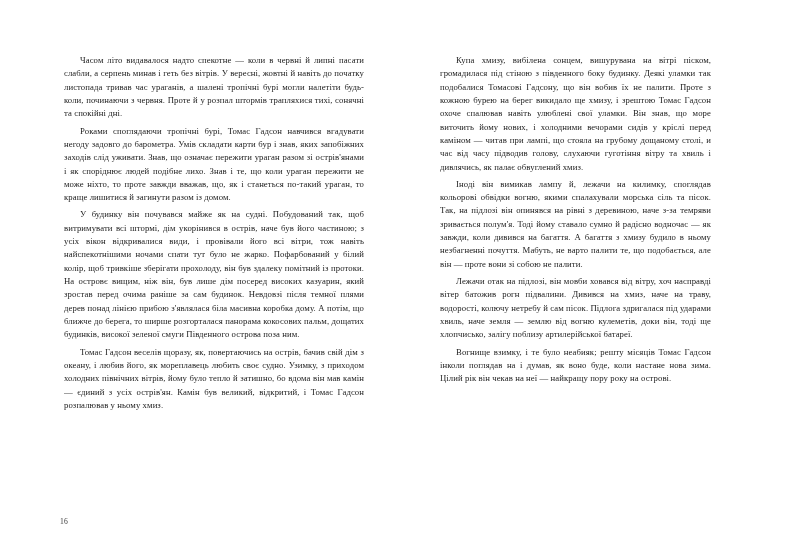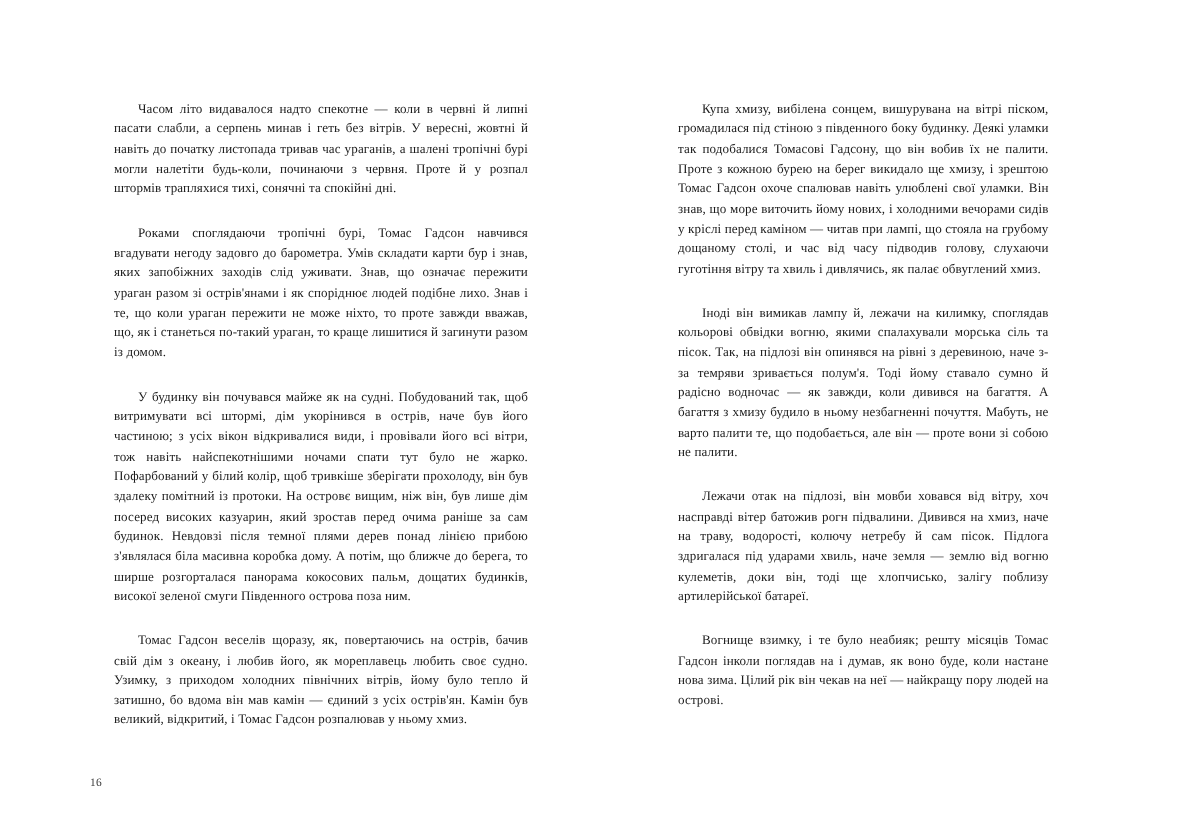--- a/index.html
+++ b/index.html
@@ -42,21 +42,21 @@
   }
   .textblock {
     font-size: 8.7px;
     line-height: 13.32px;
     text-align: justify;
     color: #1b1b1b;
     letter-spacing: 0.01em;
     -webkit-font-smoothing: antialiased;
   }
   .textblock p {
-    margin: 16px;
+    margin: 4px;
     text-indent: 16px;
     text-align: justify;
     text-justify: inter-word;
     hyphens: manual;
   }
   .folio {
     position: absolute;
     left: 60px;
     bottom: 26px;
     font-size: 7.6px;
@@ -87,19 +87,19 @@
         <p>Томас Гадсон веселів щоразу, як, повертаючись на острів, бачив свій дім з океану, і любив його, як мореплавець любить своє судно. Узимку, з приходом холодних північних вітрів, йому було тепло й затишно, бо вдома він мав камін — єдиний з усіх острів'ян. Камін був великий, відкритий, і Томас Гадсон розпалював у ньому хмиз.</p>
       </div>
       <div class="folio">16</div>
     </div>
 
     <div class="page-half page-right">
       <div class="textblock">
         <p>Купа хмизу, вибілена сонцем, вишурувана на вітрі піском, громадилася під стіною з південного боку будинку. Деякі уламки так подобалися Томасові Гадсону, що він вобив їх не палити. Проте з кожною бурею на берег викидало ще хмизу, і зрештою Томас Гадсон охоче спалював навіть улюблені свої уламки. Він знав, що море виточить йому нових, і холодними вечорами сидів у кріслі перед каміном — читав при лампі, що стояла на грубому дощаному столі, и час від часу підводив голову, слухаючи гуготіння вітру та хвиль і дивлячись, як палає обвуглений хмиз.</p>
         <p>Іноді він вимикав лампу й, лежачи на килимку, споглядав кольорові обвідки вогню, якими спалахували морська сіль та пісок. Так, на підлозі він опинявся на рівні з деревиною, наче з-за темряви зривається полум'я. Тоді йому ставало сумно й радісно водночас — як завжди, коли дивився на багаття. А багаття з хмизу будило в ньому незбагненні почуття. Мабуть, не варто палити те, що подобається, але він — проте вони зі собою не палити.</p>
         <p>Лежачи отак на підлозі, він мовби ховався від вітру, хоч насправді вітер батожив рогн підвалини. Дивився на хмиз, наче на траву, водорості, колючу нетребу й сам пісок. Підлога здригалася під ударами хвиль, наче земля — землю від вогню кулеметів, доки він, тоді ще хлопчисько, залігу поблизу артилерійської батареї.</p>
-        <p>Вогнище взимку, і те було неабияк; решту місяців Томас Гадсон інколи поглядав на і думав, як воно буде, коли настане нова зима. Цілий рік він чекав на неї — найкращу пору людей на острові.</p>
+        <p>Вогнище взимку, і те було неабияк; решту місяців Томас Гадсон інколи поглядав на і думав, як воно буде, коли настане нова зима. Цілий рік він чекав на неї — найкращу пору року на острові.</p>
       </div>
     </div>
 
     <div class="gutter"></div>
   </div>
 </div>
 
 </body></html>

